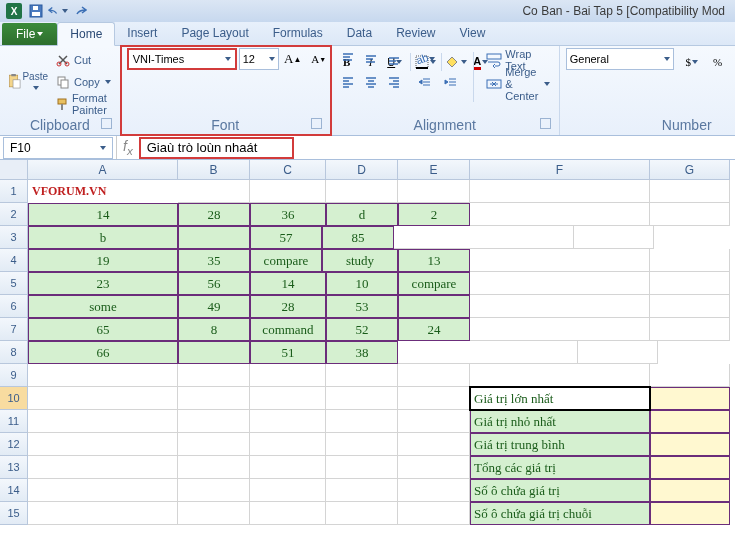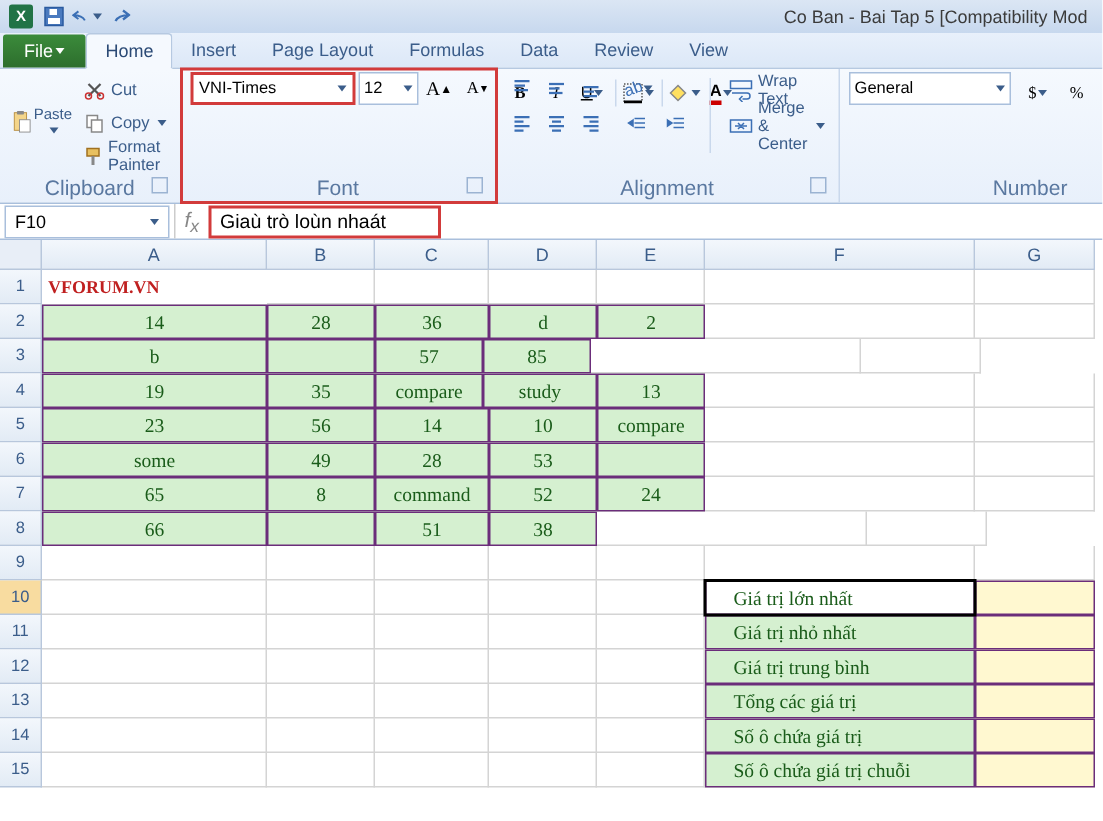--- a/index.html
+++ b/index.html
@@ -67,21 +67,21 @@
   .row { display:flex; height:23px; }
   .cell { border-right:1px solid #d4d4d4; border-bottom:1px solid #d4d4d4; display:flex; align-items:center; padding:0 4px; font-size:13px; font-family:"Times New Roman",serif; overflow:hidden; white-space:nowrap; }
 
   
   .cA { width:150px; } .cB { width:72px; } .cC { width:76px; } .cD { width:72px; } .cE { width:72px; }
   .cF { width:180px; } .cG { width:80px; }
 
   
   .tbl-cell { background:#d5f0d0; border:1.5px solid #6b2d7a; justify-content:center; color:#1a5c1a; }
   .tbl-header { color:#c02020; font-weight:bold; font-size:12px; text-align:left; justify-content:flex-start; border:none; }
-  .stat-label { background:#d5f0d0; border:1.5px solid #6b2d7a; color:#1a5c1a; justify-content:flex-start; padding-left:18px; }
+  .stat-label { background:#d5f0d0; border:1.5px solid #6b2d7a; color:#1a5c1a; justify-content:flex-start; padding-left:3px; }
   .stat-val { background:#fff8d0; border:1.5px solid #6b2d7a; }
   .active-cell { outline:2px solid #000; outline-offset:-1px; background:#fff; z-index:2; position:relative; }
 </style>
 </head>
 <body>
 
 <div class="titlebar">
   <div class="qat">
     <div class="qat-btn">
         <div class="excel-icon">X</div>

